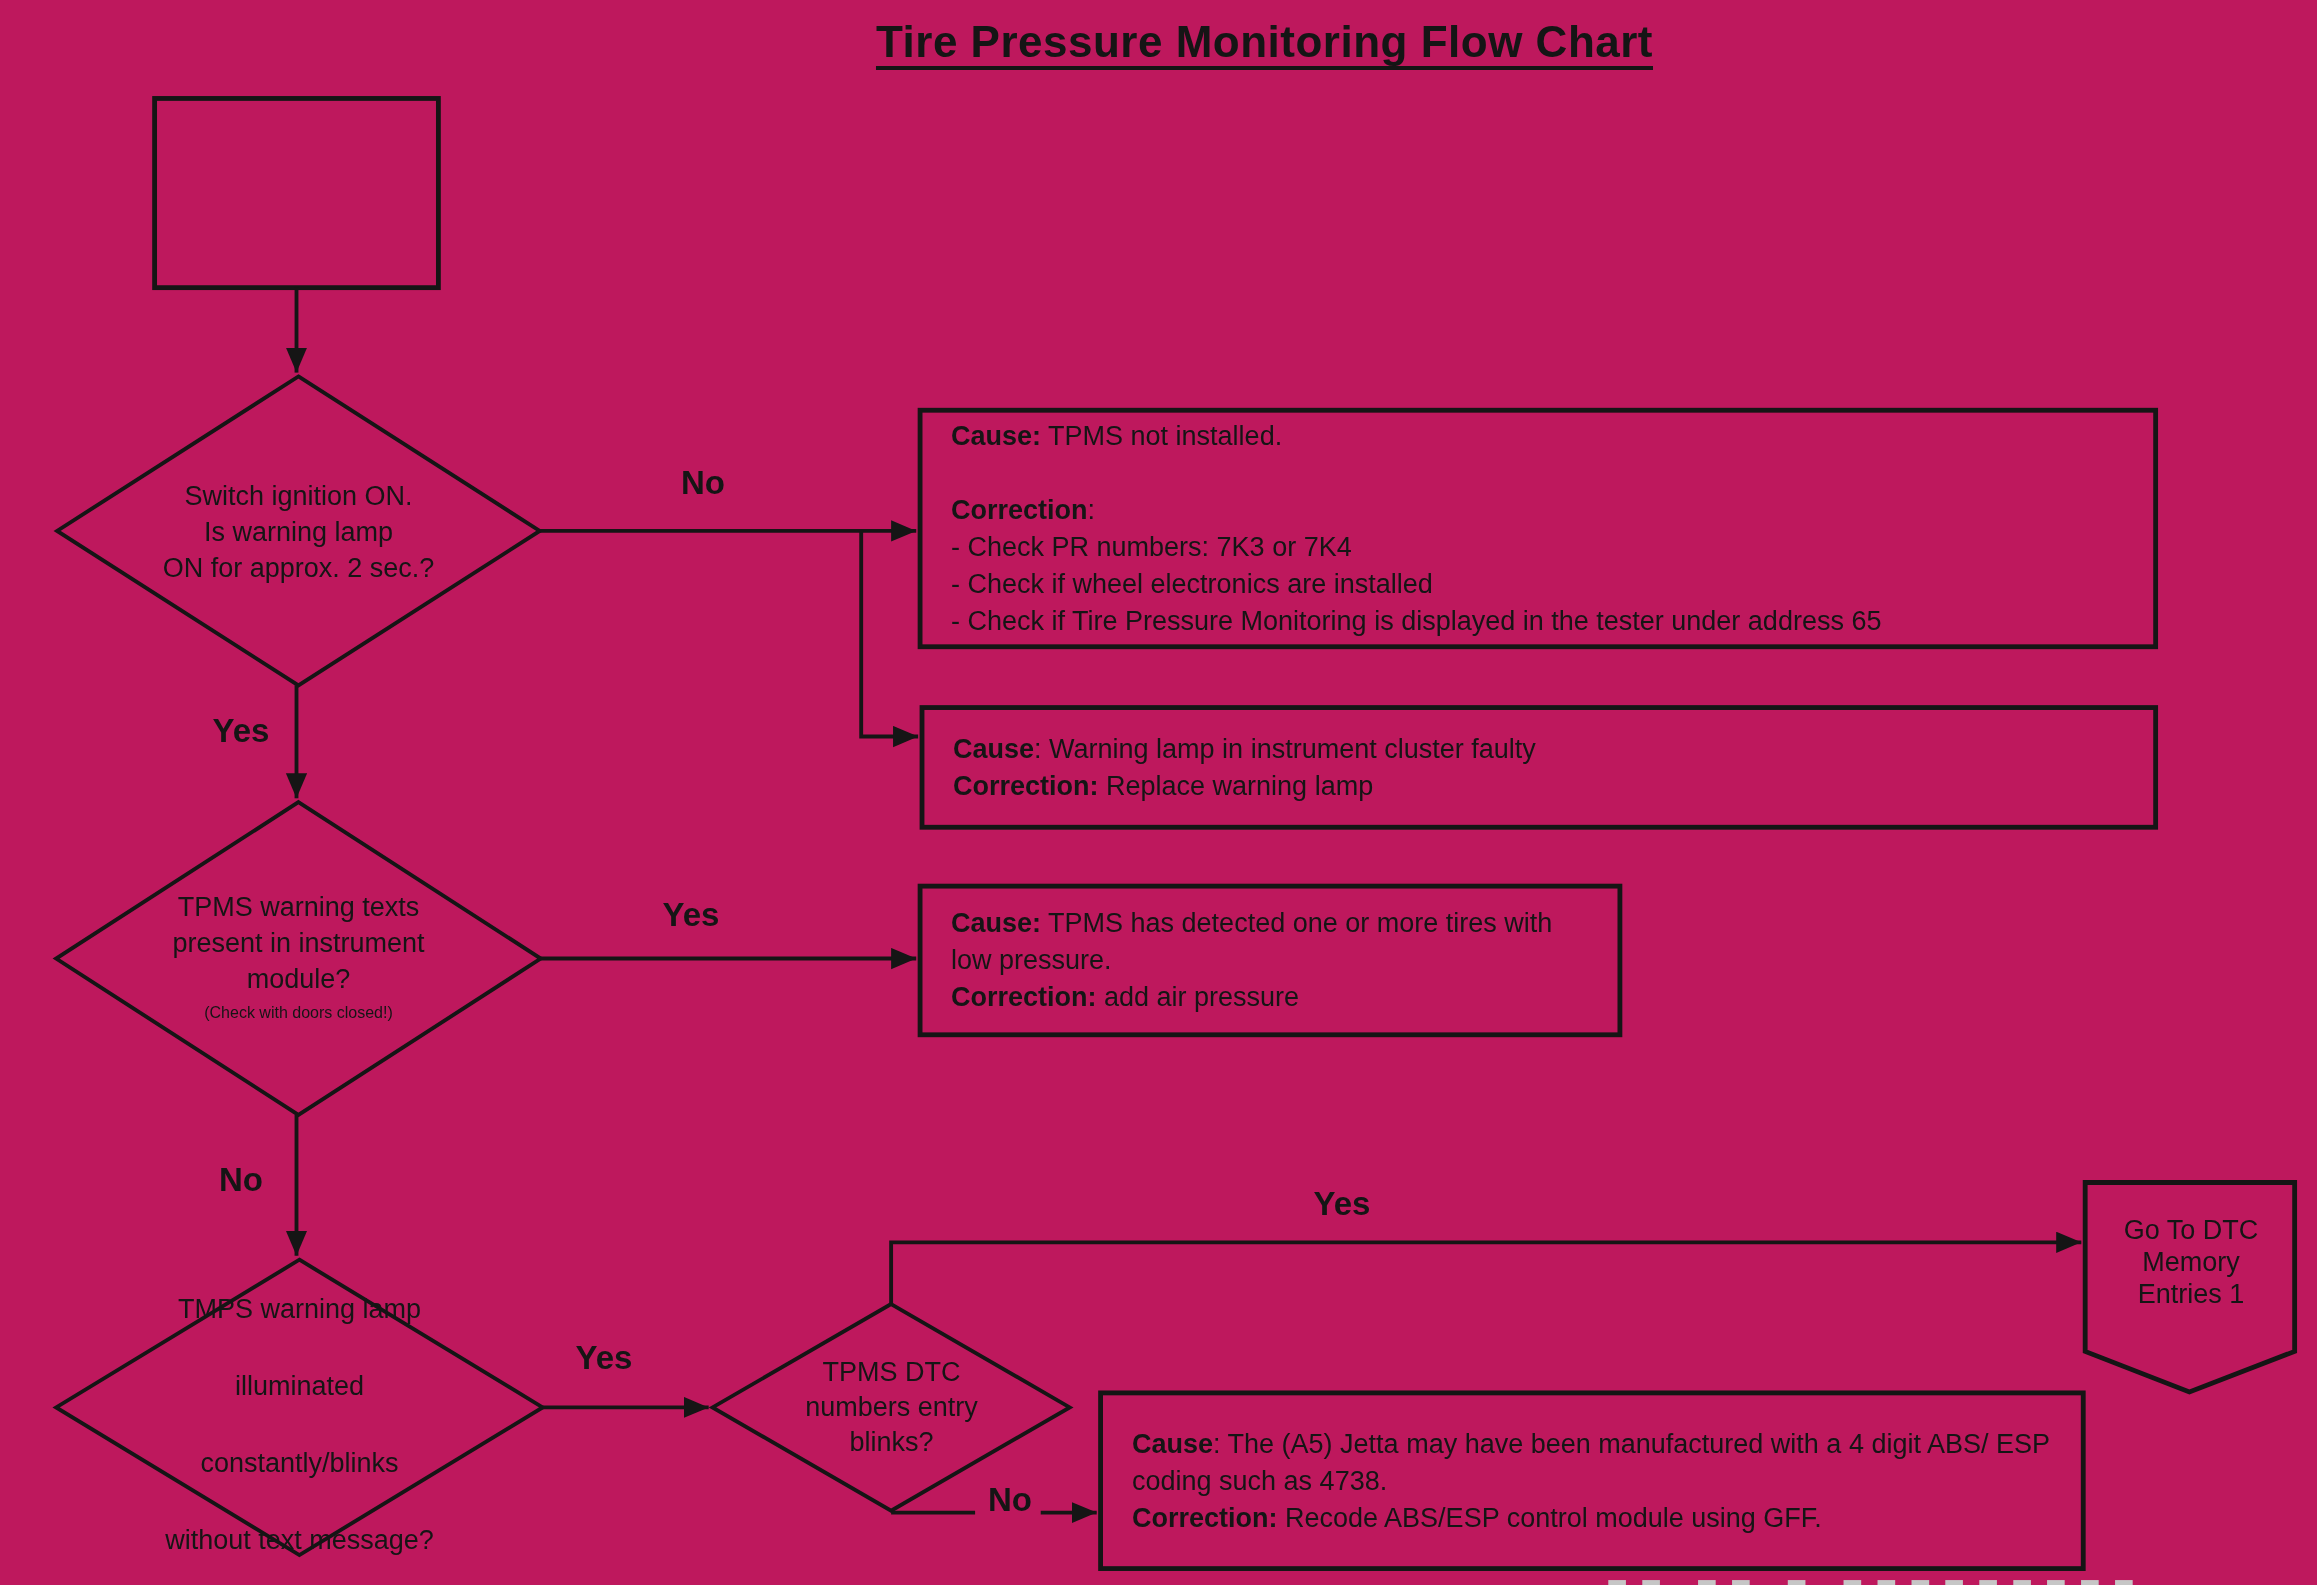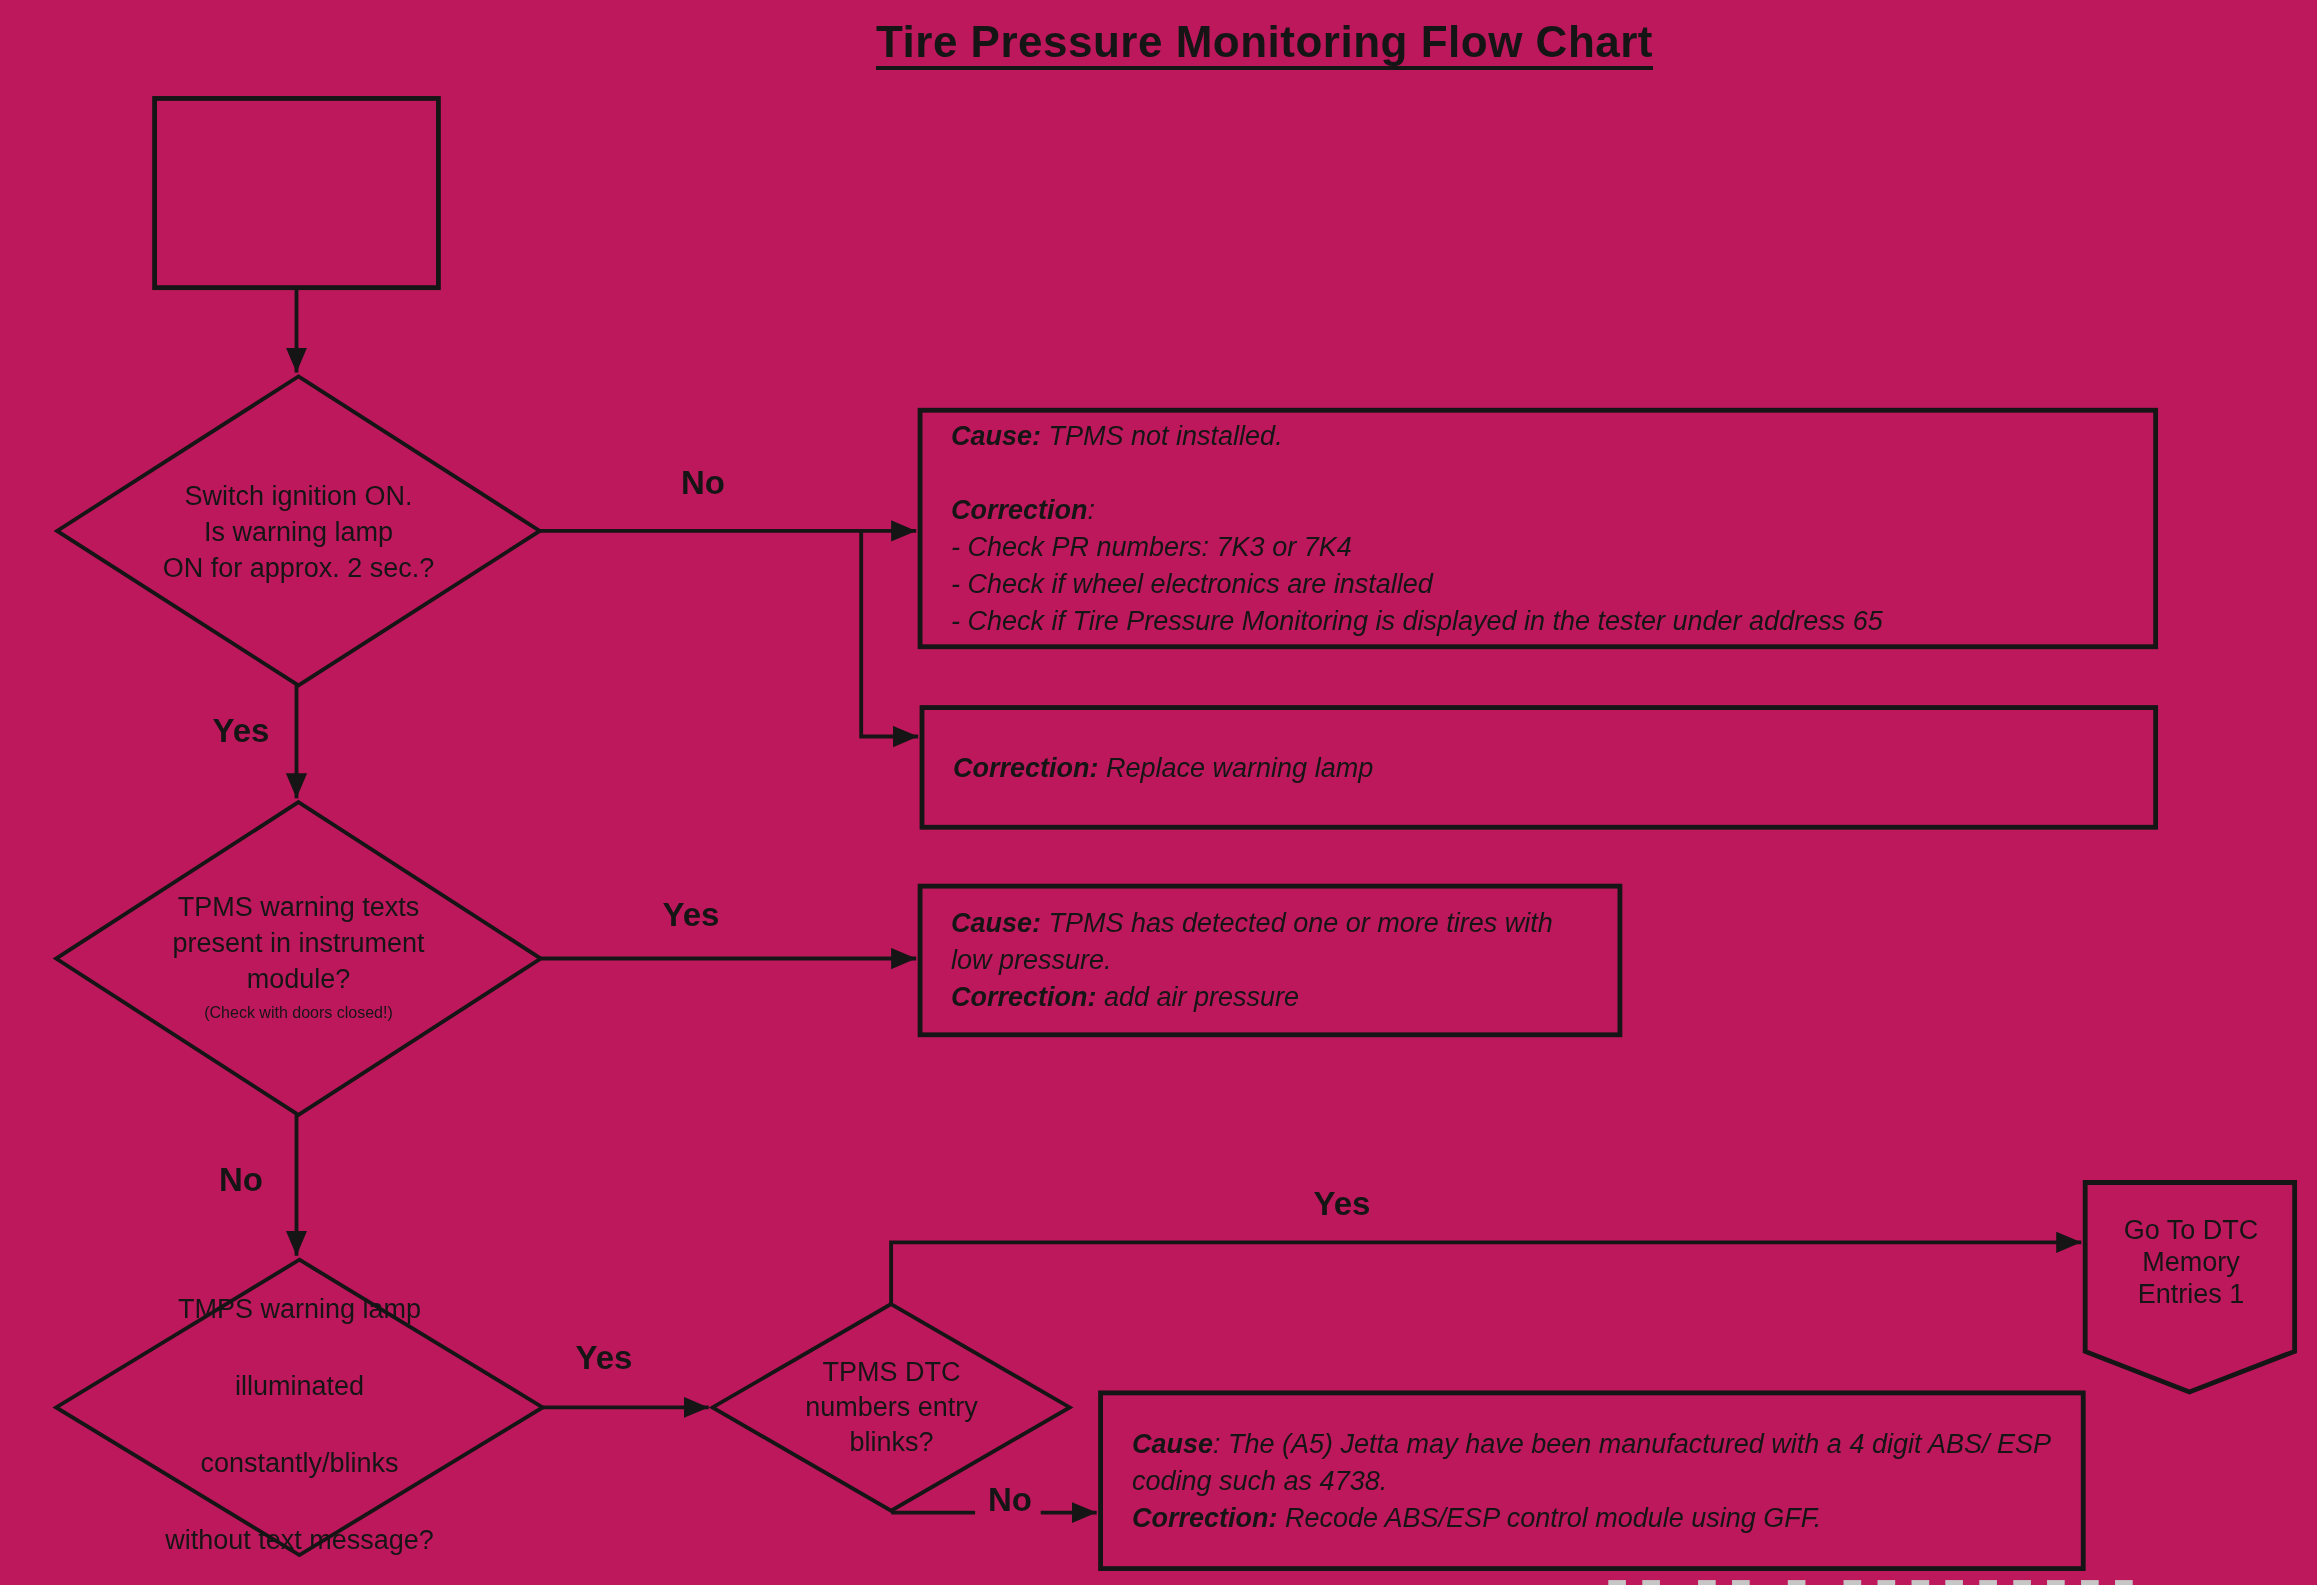--- a/index.html
+++ b/index.html
@@ -15,21 +15,21 @@
     letter-spacing:0.5px;
   }
   .node-text{
     position:absolute;display:flex;flex-direction:column;align-items:center;justify-content:center;
     text-align:center;font-size:27px;line-height:36px;
   }
   .cause-text{
     position:absolute;display:flex;flex-direction:column;justify-content:center;
     font-size:27px;line-height:37px;text-align:left;box-sizing:border-box;padding-left:31px;padding-right:15.4px;
   }
-  .cause-text .tline{min-height:37px;font-style:italic;}
+  .cause-text .tline{min-height:37px;}
   .b{font-weight:bold;}
   .edge-label{
     position:absolute;transform:translate(-50%,-50%);
     font-size:33px;font-weight:bold;white-space:nowrap;
   }
   .small-note{font-size:16px;line-height:31px;}
   .watermark{
     position:absolute;left:1605px;top:1572px;width:714px;height:13.5px;overflow:hidden;
     color:#c6c6c6;font-size:44px;font-weight:bold;letter-spacing:9.7px;line-height:44px;white-space:nowrap;
   }
@@ -107,20 +107,21 @@
   <div class="cause-text" style="left:920px;top:410px;width:1236px;height:237px;">
     <div class="tline"><span class="b">Cause:</span><span> TPMS not installed.</span></div>
     <div class="tline"><span class="b"></span><span></span></div>
     <div class="tline"><span class="b">Correction</span><span>:</span></div>
     <div class="tline"><span class="b"></span><span> - Check PR numbers: 7K3 or 7K4</span></div>
     <div class="tline"><span class="b"></span><span> - Check if wheel electronics are installed</span></div>
     <div class="tline"><span class="b"></span><span> - Check if Tire Pressure Monitoring is displayed in the tester under address 65</span></div>
   </div>
 
   <div class="cause-text" style="left:922px;top:708px;width:1234px;height:120px;">
+    <div class="tline"><span class="b">Cause</span><span>: Warning lamp in instrument cluster faulty</span></div>
     <div class="tline"><span class="b">Correction:</span><span> Replace warning lamp</span></div>
   </div>
 
   <div class="cause-text" style="left:920px;top:886px;width:700px;height:149px;">
     <div class="tline"><span class="b">Cause:</span><span> TPMS has detected one or more tires with</span></div>
     <div class="tline"><span class="b"></span><span>low pressure.</span></div>
     <div class="tline"><span class="b">Correction:</span><span> add air pressure</span></div>
   </div>
 
   <div class="cause-text" style="left:1101px;top:1393px;width:983px;height:176px;">

